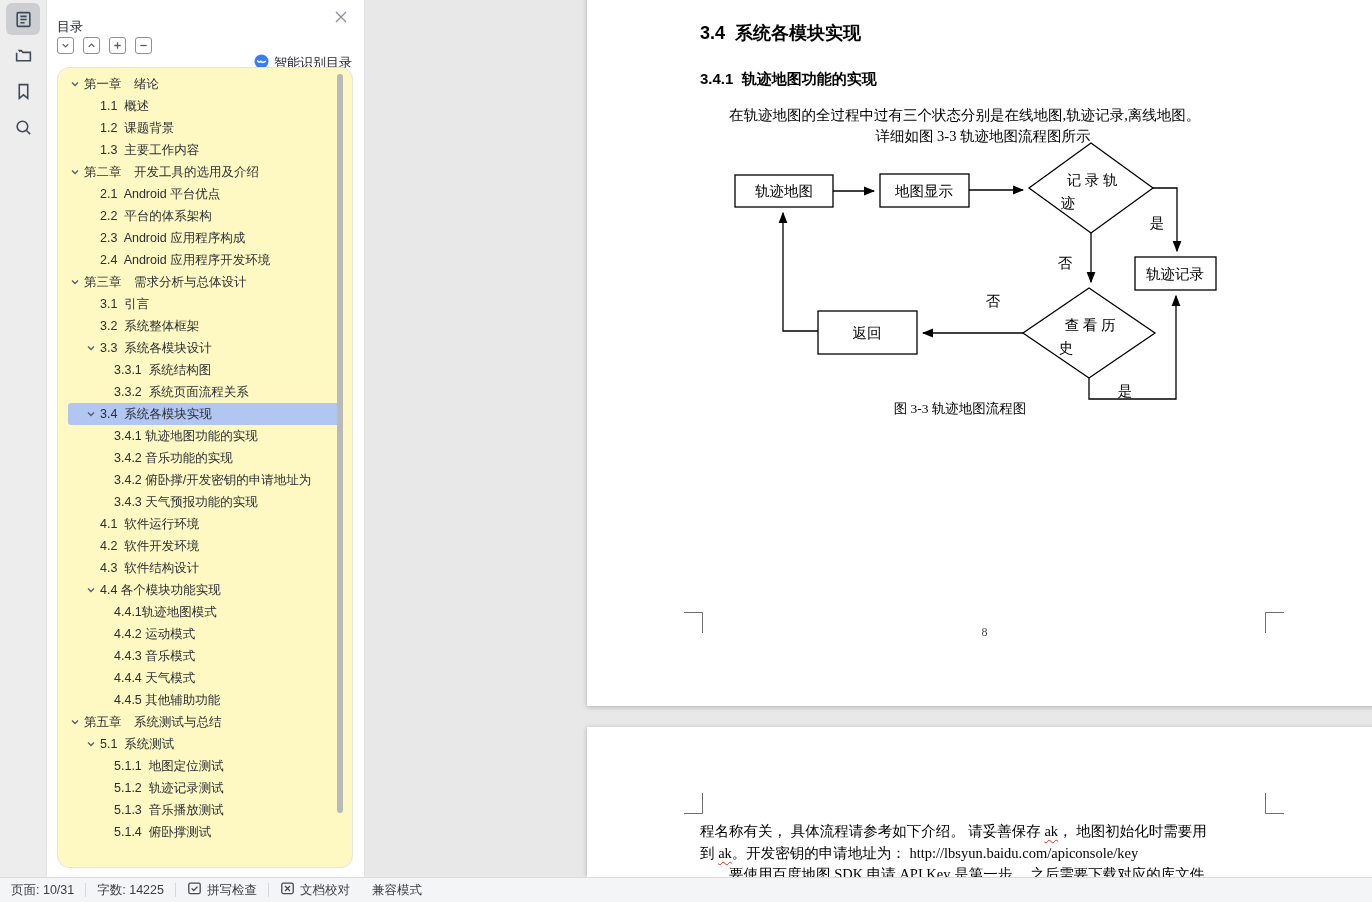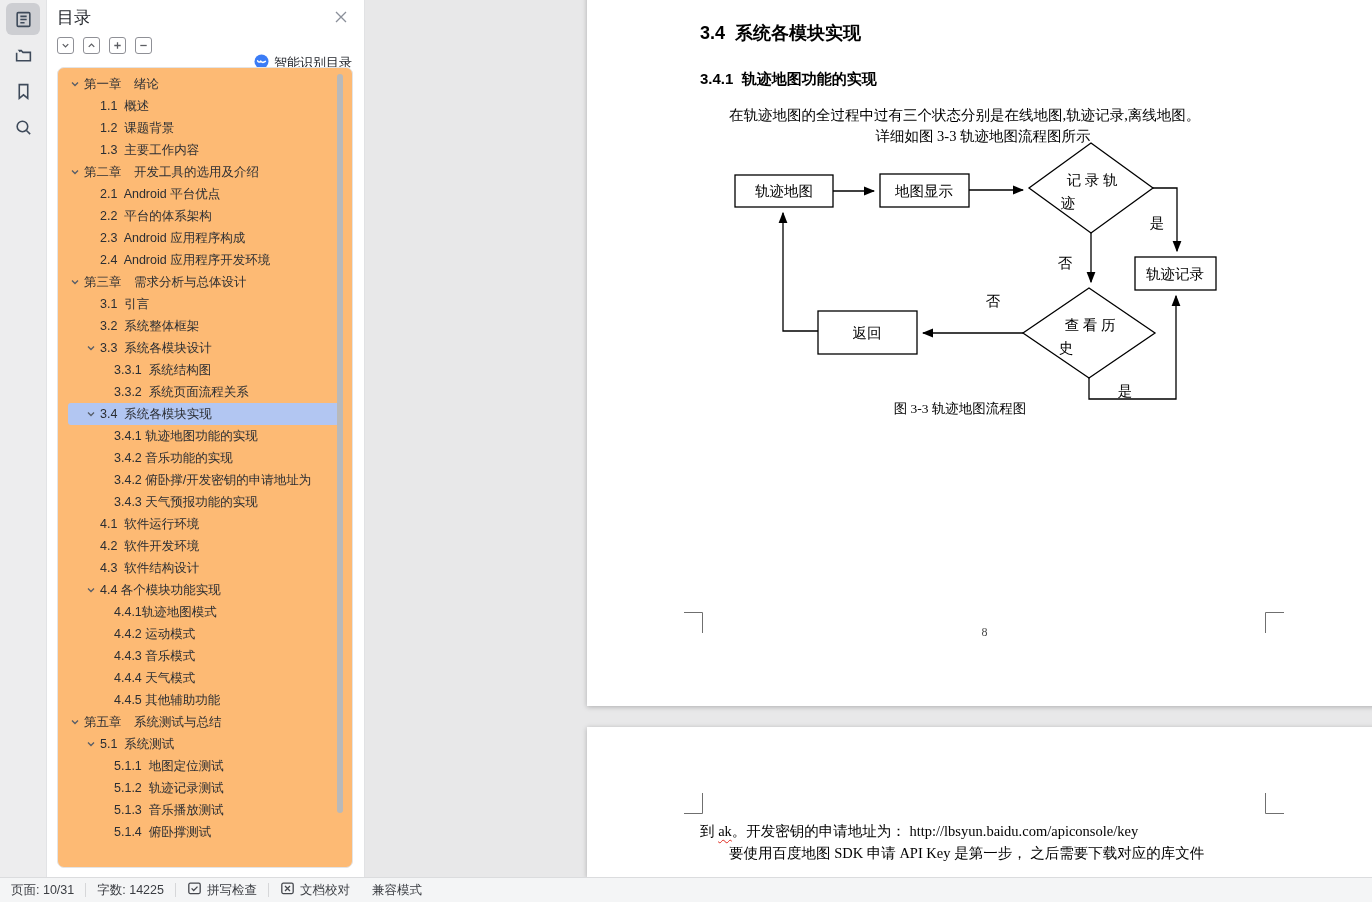--- a/index.html
+++ b/index.html
@@ -9,26 +9,26 @@
     font-family:"Liberation Sans","DejaVu Sans",sans-serif;
     -webkit-font-smoothing:antialiased;
   }
   
   .rail{position:absolute;left:0;top:0;width:46px;height:877px;background:#ededee;border-right:1px solid #e2e3e5;z-index:5;}
   .rail-btn{width:34px;height:32px;margin:3px auto 4px;display:flex;align-items:center;justify-content:center;border-radius:6px;cursor:pointer;color:#3e4a5a;}
   .rail-btn.active{background:#cdced2;}
   .rail-btn svg{display:block;}
   
   .toc-panel{position:absolute;left:46px;top:0;width:318px;height:877px;background:#ffffff;border-right:1px solid #e1e2e4;z-index:4;}
-  .toc-header{position:absolute;left:11px;top:6px;font-size:17px;color:#22252b;}
+  .toc-header{position:absolute;left:11px;top:18px;font-size:13px;color:#22252b;}
   .toc-close{position:absolute;right:14px;top:10px;width:18px;height:18px;color:#8a8f99;cursor:pointer;display:flex;align-items:center;justify-content:center;}
   .toc-toolbar{position:absolute;left:11px;top:37px;height:18px;display:flex;gap:9px;}
   .tool-btn{width:17px;height:17px;border:1px solid #8f9096;border-radius:3px;box-sizing:border-box;display:flex;align-items:center;justify-content:center;color:#5c5e63;cursor:pointer;background:#fff;}
   .smart-btn{position:absolute;right:12px;top:52px;height:20px;display:flex;align-items:flex-end;gap:5px;cursor:pointer;font-size:13px;color:#23262c;}
-  .tree-box{position:absolute;left:11px;top:67px;width:296px;height:801px;border:1px solid #e3e4e6;border-radius:7px;box-sizing:border-box;padding-top:5px;overflow:hidden;background:#fdba74;}
+  .tree-box{position:absolute;left:11px;top:67px;width:296px;height:801px;border:1px solid #e3e4e6;border-radius:12px;box-sizing:border-box;padding-top:5px;overflow:hidden;background:#fef9c3;}
   .toc-row{height:22px;margin:0 12px 0 10px;display:flex;align-items:center;border-radius:3px;font-size:12.5px;color:#2b2e33;white-space:pre;cursor:pointer;}
   .toc-row.selected{background:#b2c6f2;}
   .toc-row .chev{width:14px;flex:none;margin-right:2px;display:flex;align-items:center;justify-content:center;color:#565d68;}
   .toc-row[data-level="2"]{padding-left:16px;}
   .toc-row[data-level="3"]{padding-left:30px;}
   .toc-scroll{position:absolute;left:279px;top:6px;width:6px;height:739px;background:#b9b9b9;border-radius:3px;cursor:pointer;}
   
   .page{position:absolute;background:#ffffff;box-shadow:0 1px 5px rgba(0,0,0,0.25);}
   .page1{left:587px;top:-40px;width:795px;height:746px;}
   .page2{left:587px;top:727px;width:795px;height:150px;}
@@ -482,20 +482,21 @@
 </div>
 
 <div class="page page2">
   <svg class="marks" style="top:64px;" width="795" height="26" viewBox="0 0 795 26">
     <g stroke="#6f6f6f" stroke-width="1" fill="none">
       <path d="M97,22.5 H115.5 V2"></path>
       <path d="M697,22.5 H678.5 V2"></path>
     </g>
   </svg>
   <div class="p2-lines serif">
+    <div class="p2-line"><span>程名称有关， 具体流程请参考如下介绍。 请妥善保存 </span><span class="squiggle">ak</span><span>， 地图初始化时需要用</span></div>
     <div class="p2-line"><span>到 </span><span class="squiggle">ak</span><span>。开发密钥的申请地址为： </span><span>http://lbsyun.baidu.com/apiconsole/key</span></div>
     <div class="p2-line indent">要使用百度地图 SDK 申请 API Key 是第一步， 之后需要下载对应的库文件</div>
   </div>
 </div>
 
 <div class="statusbar">
   <div class="st-item">
     <span>页面: 10/31</span>
   </div>
   <div class="st-sep"></div>

